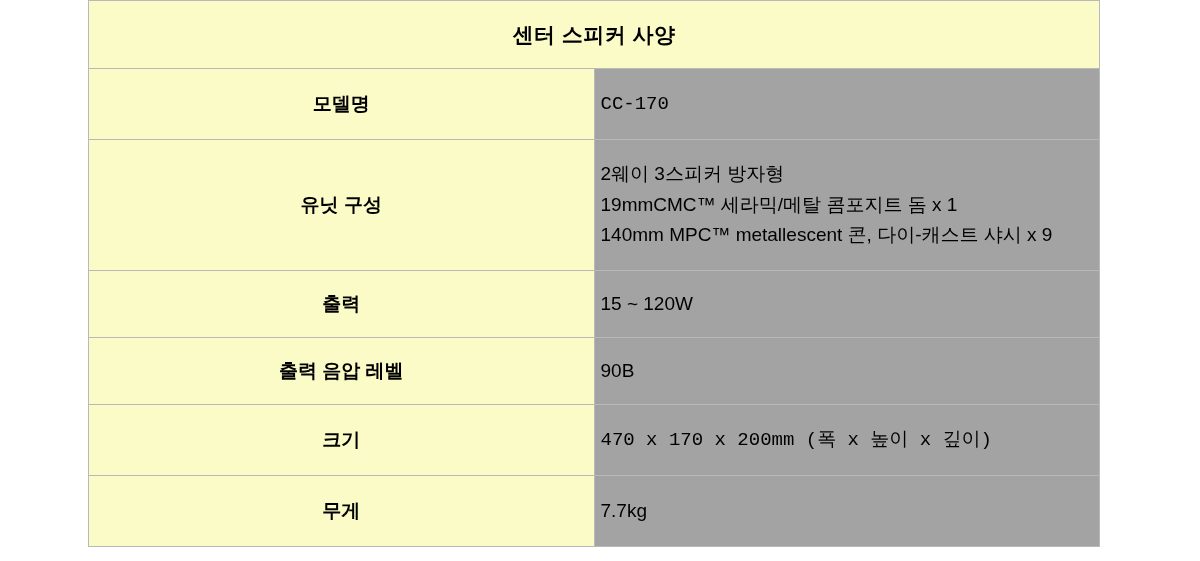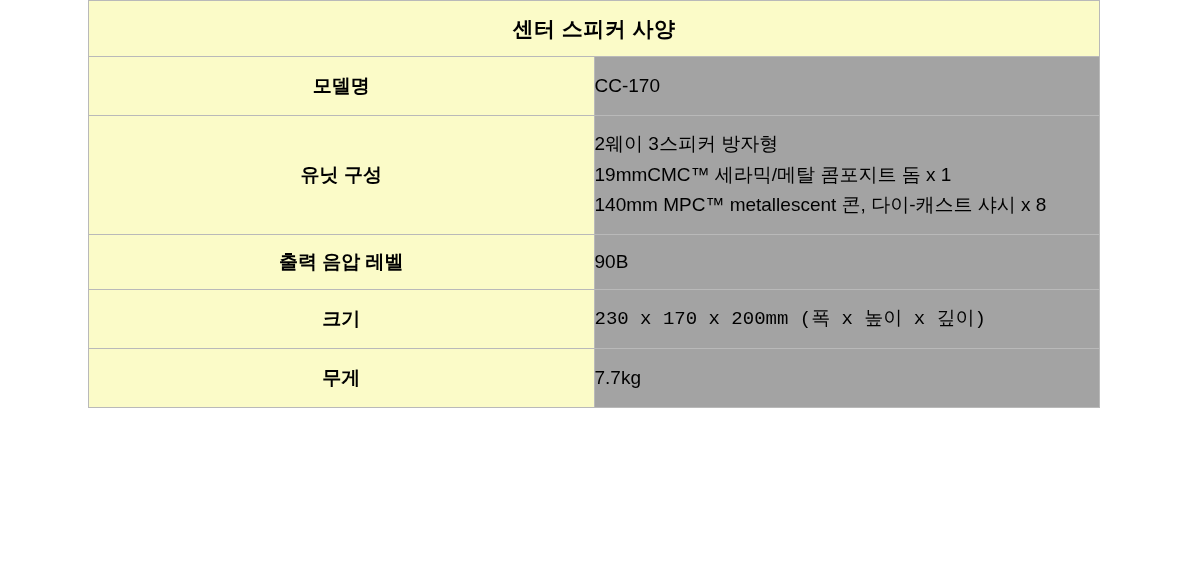--- a/index.html
+++ b/index.html
@@ -27,21 +27,21 @@
     width: 1012px;
   }
   table.spec-table {
     border-collapse: collapse;
     table-layout: fixed;
     width: 1012px;
     background: #ffffff;
   }
   table.spec-table td {
     border: 1px solid #b9b9b9;
-    padding: 0;
+    padding: 6px;
     vertical-align: middle;
   }
   .title-cell {
     background: #fbfbc8;
     text-align: center;
     font-weight: bold;
     font-size: 21px;
     height: 55px;
     letter-spacing: 0.5px;
   }
@@ -57,21 +57,21 @@
     background: #a3a3a3;
     text-align: left;
     font-size: 19px;
     padding: 10px 0 10px 12px;
     line-height: 1.62;
   }
   .value-cell .line {
     display: block;
     white-space: nowrap;
   }
-  .row-model td { height: 58px; }
+  .row-model td { height: 58px; font-family: Liberation Mono, monospace; }
   .row-unit td { height: 118px; margin-left: 16px; }
   .row-power td { height: 54px; }
   .row-imp td { height: 54px; }
   .row-freq td { height: 54px; }
   .row-spl td { height: 54px; }
   .row-size td { height: 58px; font-family: Liberation Mono, monospace; }
   .row-weight td { height: 58px; }
 </style>
 </head>
 <body>
@@ -89,38 +89,44 @@
           <td class="value-cell">
             <span class="line">CC-170</span>
           </td>
         </tr>
 
         <tr class="row-unit">
           <td class="label-cell">유닛 구성</td>
           <td class="value-cell">
             <span class="line">2웨이 3스피커 방자형</span>
             <span class="line">19mmCMC™ 세라믹/메탈 콤포지트 돔 x 1</span>
-            <span class="line">140mm MPC™ metallescent 콘, 다이-캐스트 샤시 x 8</span>
+            <span class="line">140mm MPC™ metallescent 콘, 다이-캐스트 샤시 x 9</span>
           </td>
         </tr>
 
+        <tr class="row-power">
+          <td class="label-cell">출력</td>
+          <td class="value-cell">
+            <span class="line">15 ~ 120W</span>
+          </td>
+        </tr>
 
 
 
         <tr class="row-spl">
           <td class="label-cell">출력 음압 레벨</td>
           <td class="value-cell">
             <span class="line">90B</span>
           </td>
         </tr>
 
         <tr class="row-size">
           <td class="label-cell">크기</td>
           <td class="value-cell">
-            <span class="line">230 x 170 x 200mm (폭 x 높이 x 깊이)</span>
+            <span class="line">470 x 170 x 200mm (폭 x 높이 x 깊이)</span>
           </td>
         </tr>
 
         <tr class="row-weight">
           <td class="label-cell">무게</td>
           <td class="value-cell">
             <span class="line">7.7kg</span>
           </td>
         </tr>
       </tbody>

